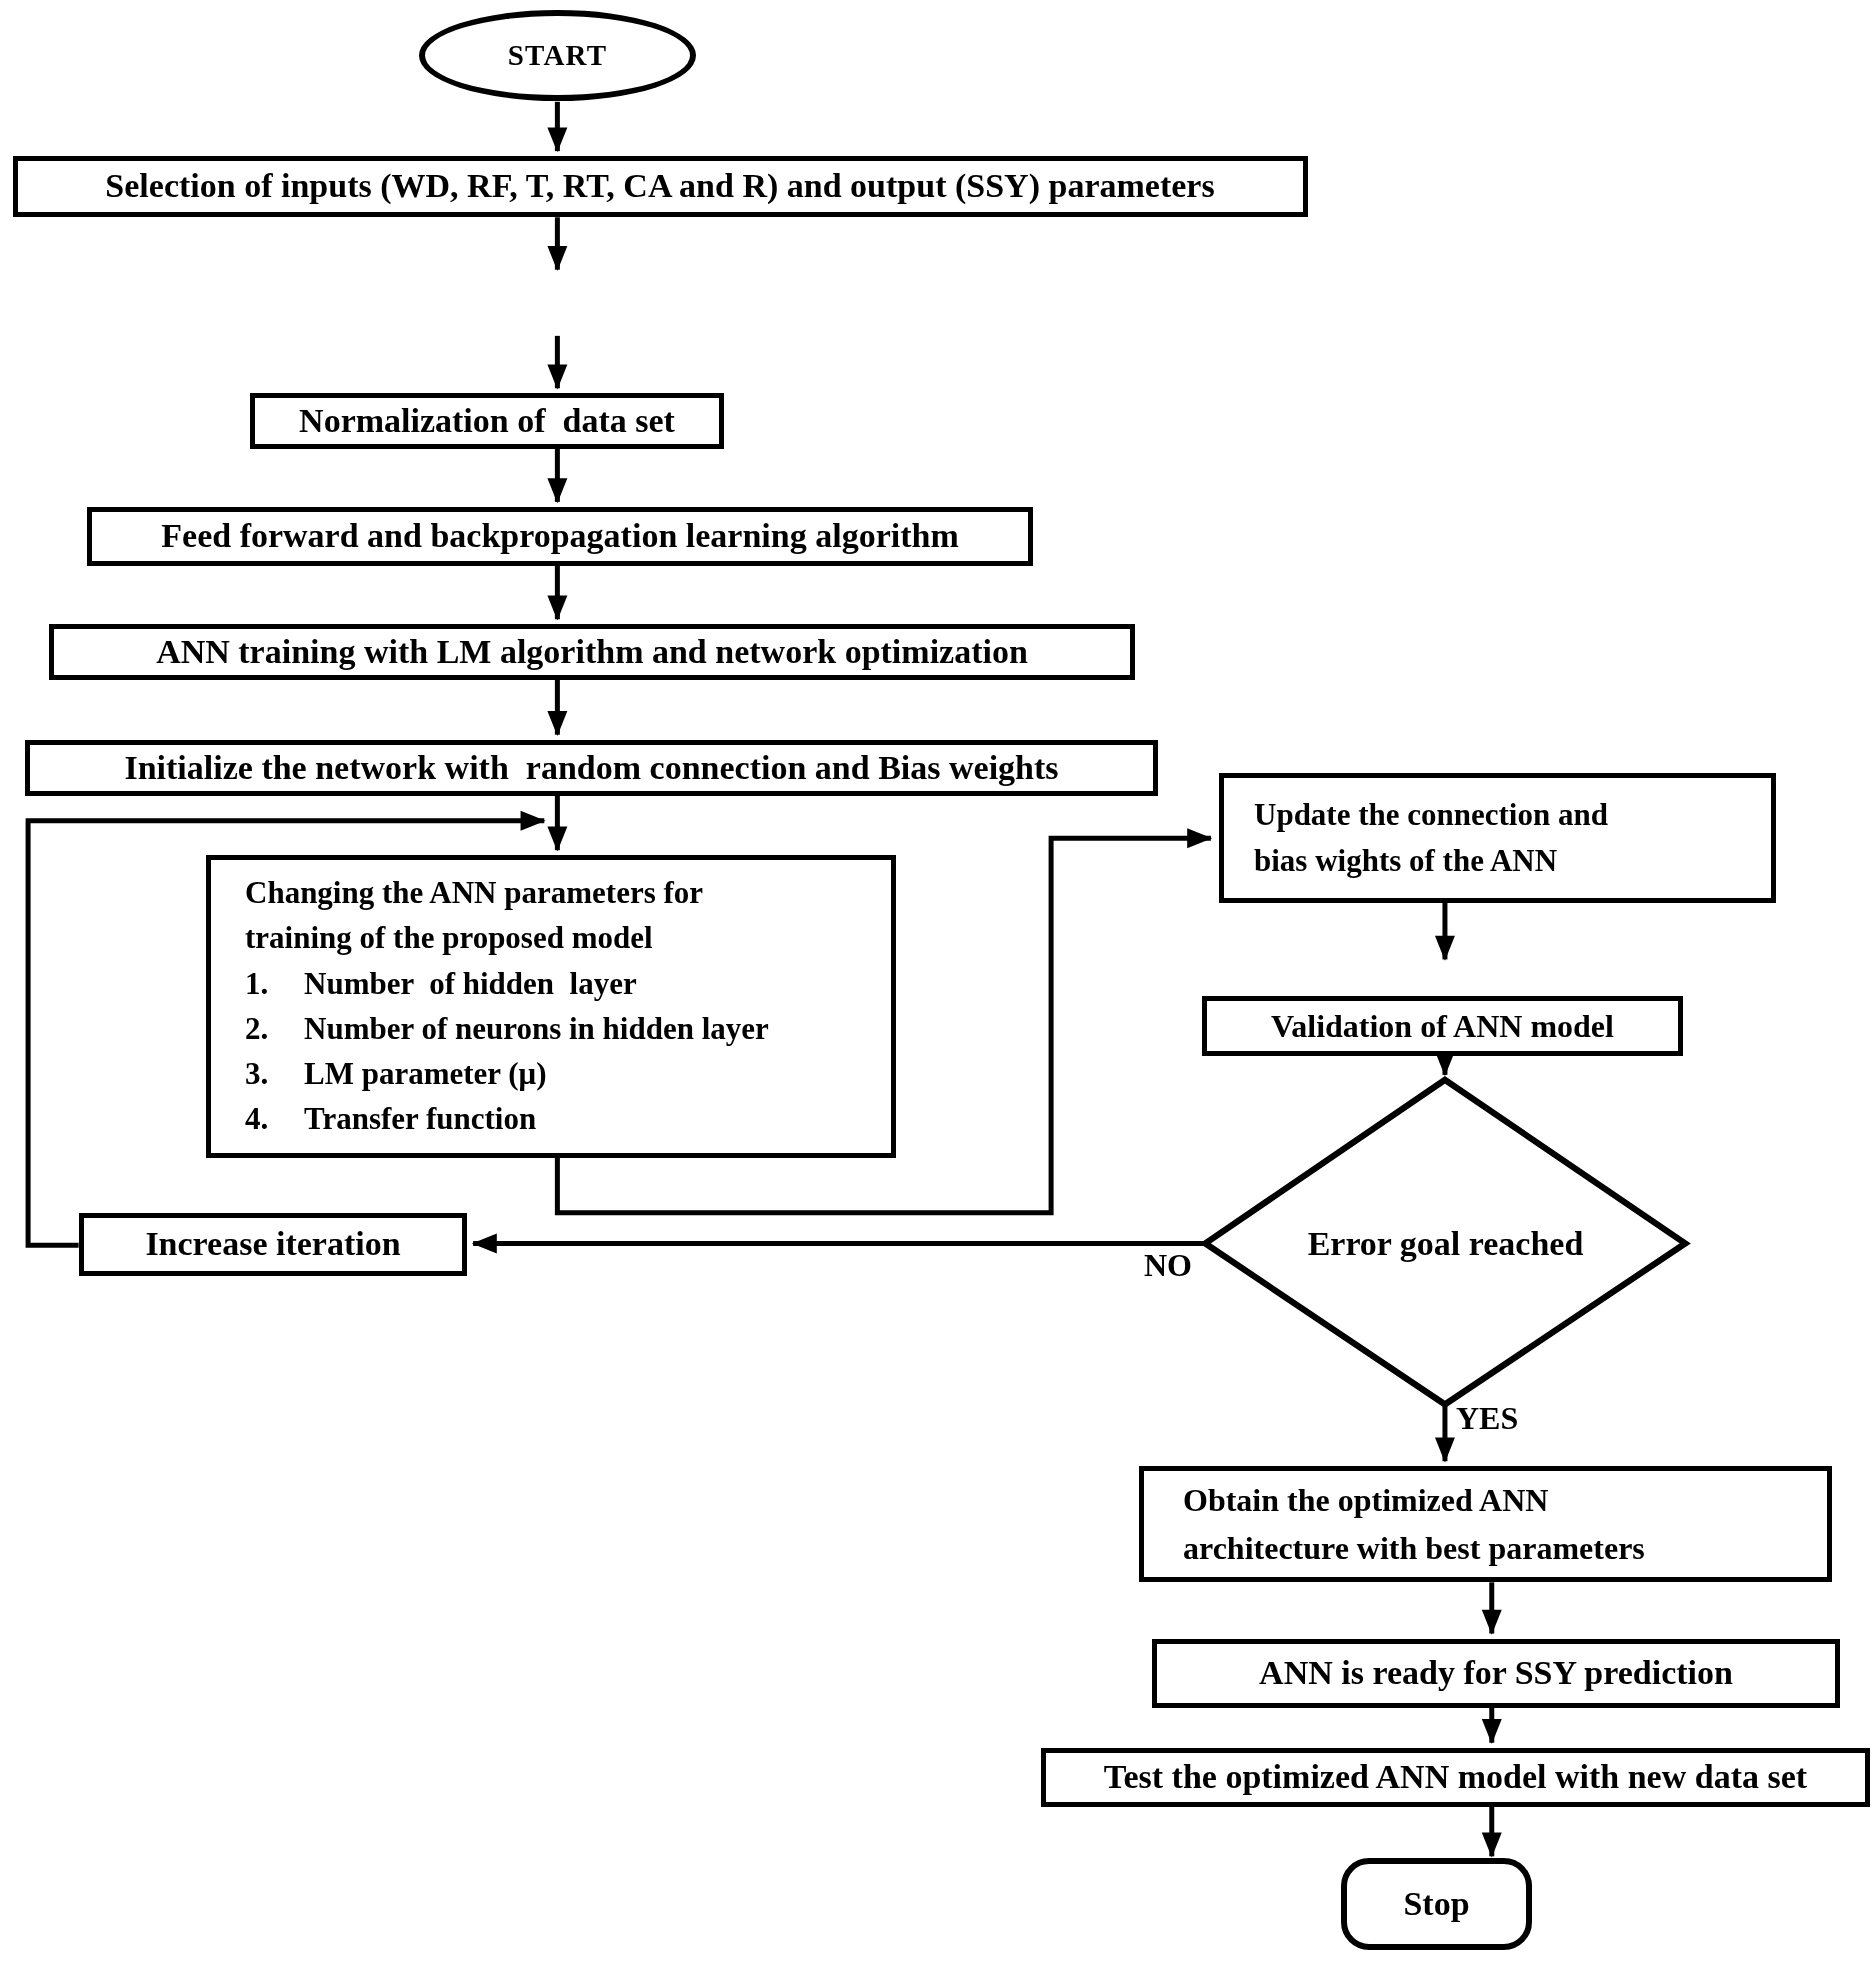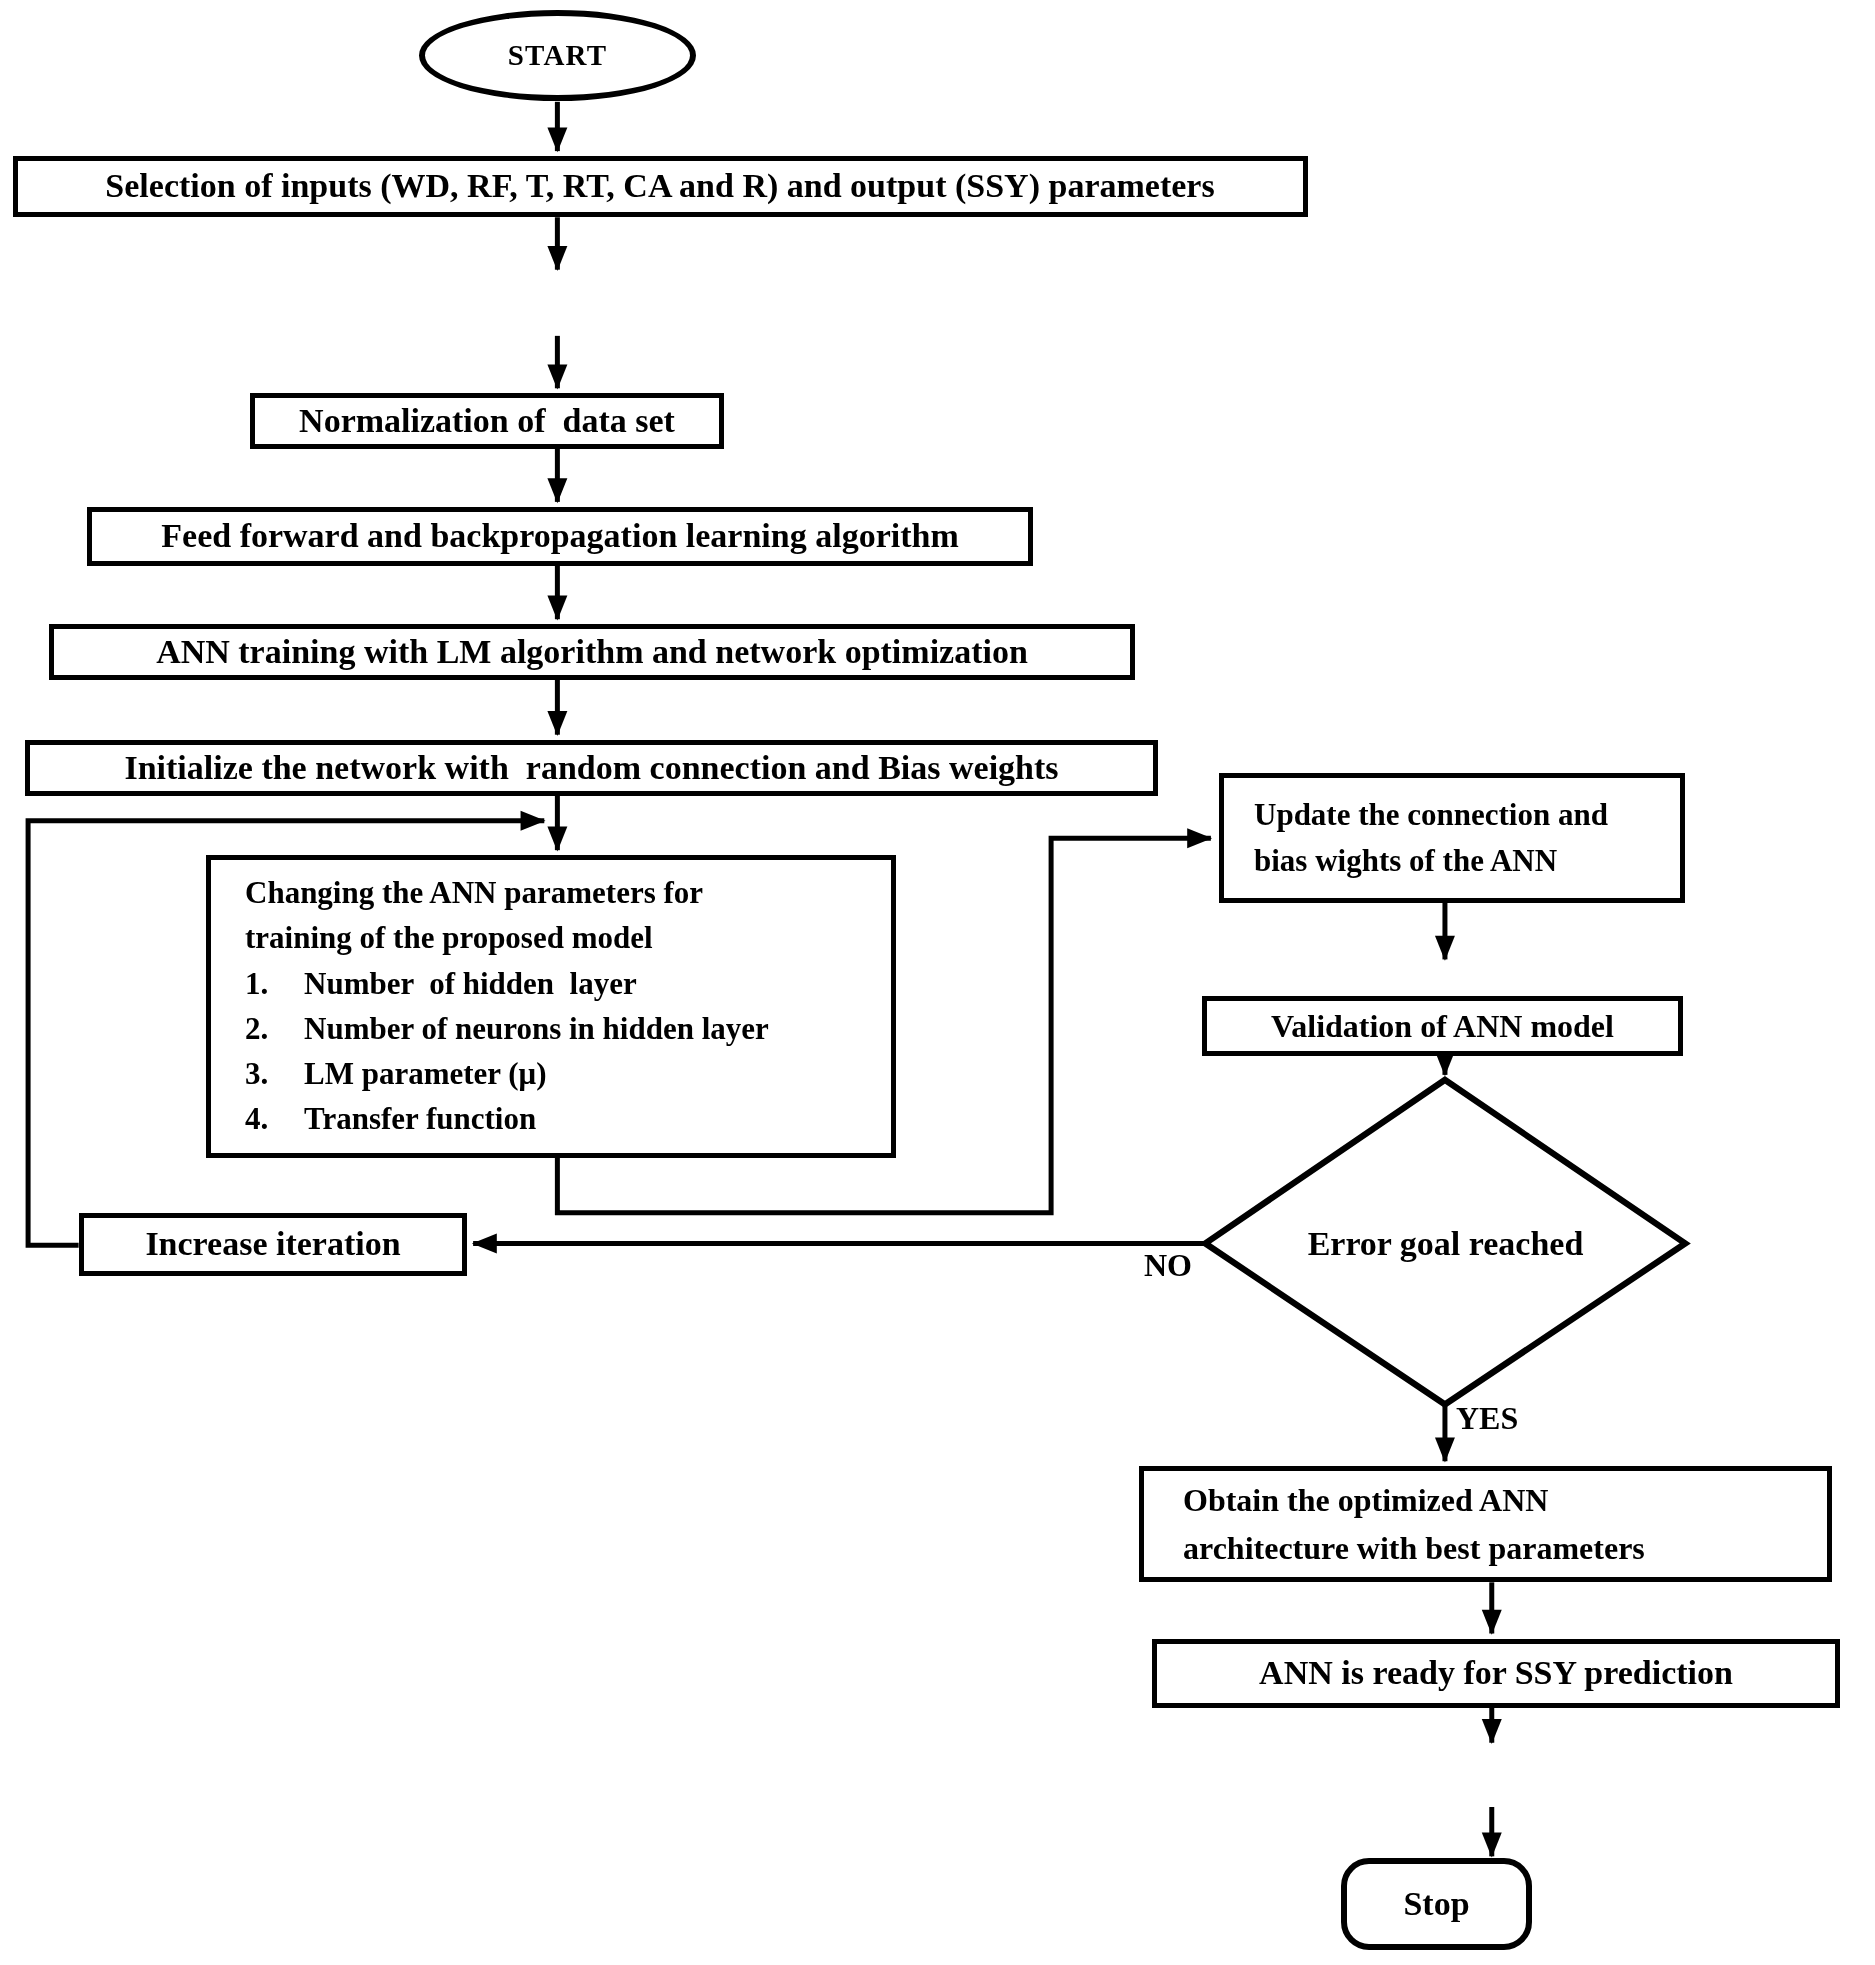--- a/index.html
+++ b/index.html
@@ -81,35 +81,36 @@
       <span class="num">2.</span><span>Number of neurons in hidden layer</span>
     </div>
     <div class="chg-item">
       <span class="num">3.</span><span>LM parameter (μ)</span>
     </div>
     <div class="chg-item">
       <span class="num">4.</span><span>Transfer function</span>
     </div>
   </div>
 
-  <div class="node leftalign update preline" style="left:1219px;top:773px;width:466px;height:130px;">Update the connection and
+  <div class="node leftalign update preline" style="left:1219px;top:773px;width:557px;height:130px;">Update the connection and
 bias wights of the ANN</div>
 
   <div class="node" style="left:1202px;top:964px;width:481px;height:60px;font-size:32px;margin-top:32px;">Validation of ANN model</div>
 
   <div class="diamond-label" style="left:1258px;top:1225px;">Error goal reached</div>
 
   <div class="floatlabel" style="left:1144px;top:1248px;">NO</div>
 
   <div class="floatlabel" style="left:1456px;top:1401px;">YES</div>
 
   <div class="node" style="left:79px;top:1213px;width:388px;height:63px;">Increase iteration</div>
 
   <div class="node leftalign obtain preline" style="left:1139px;top:1466px;width:693px;height:116px;">Obtain the optimized ANN
 architecture with best parameters</div>
 
   <div class="node" style="left:1152px;top:1639px;width:688px;height:69px;">ANN is ready for SSY prediction</div>
 
+  <div class="node" style="left:1041px;top:1748px;width:829px;height:59px;">Test the optimized ANN model with new data set</div>
 
   <div class="node stop" style="left:1341px;top:1858px;width:191px;height:92px;">Stop</div>
 
 </div>
 
 
 </body></html>

